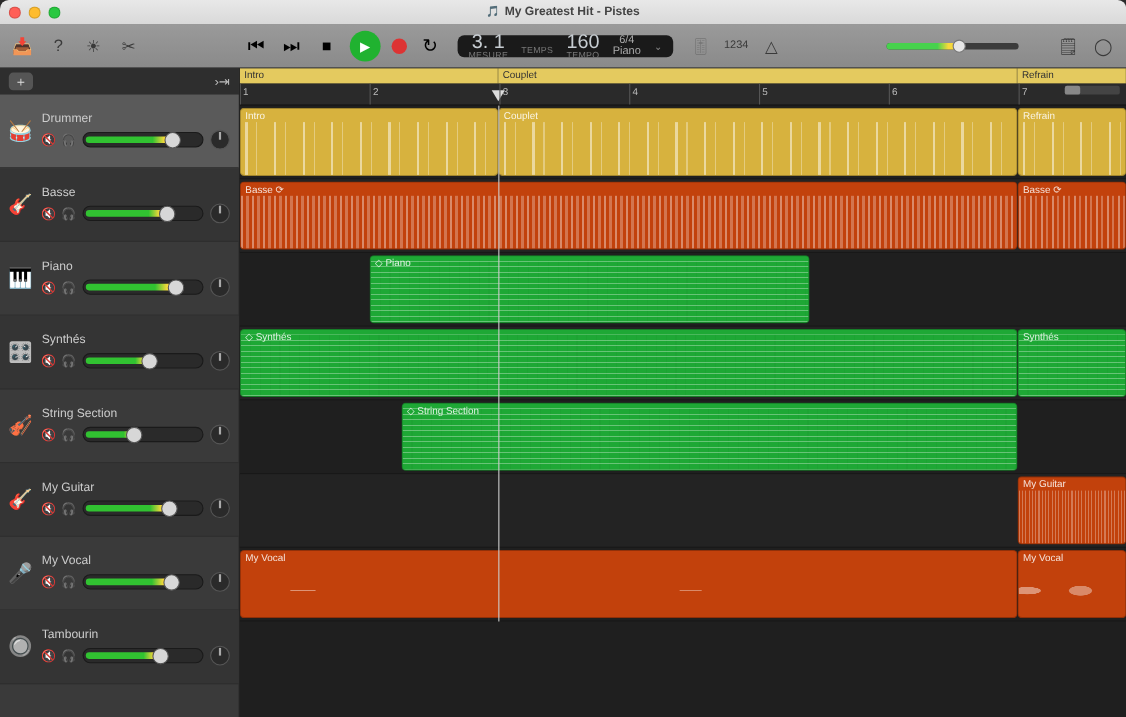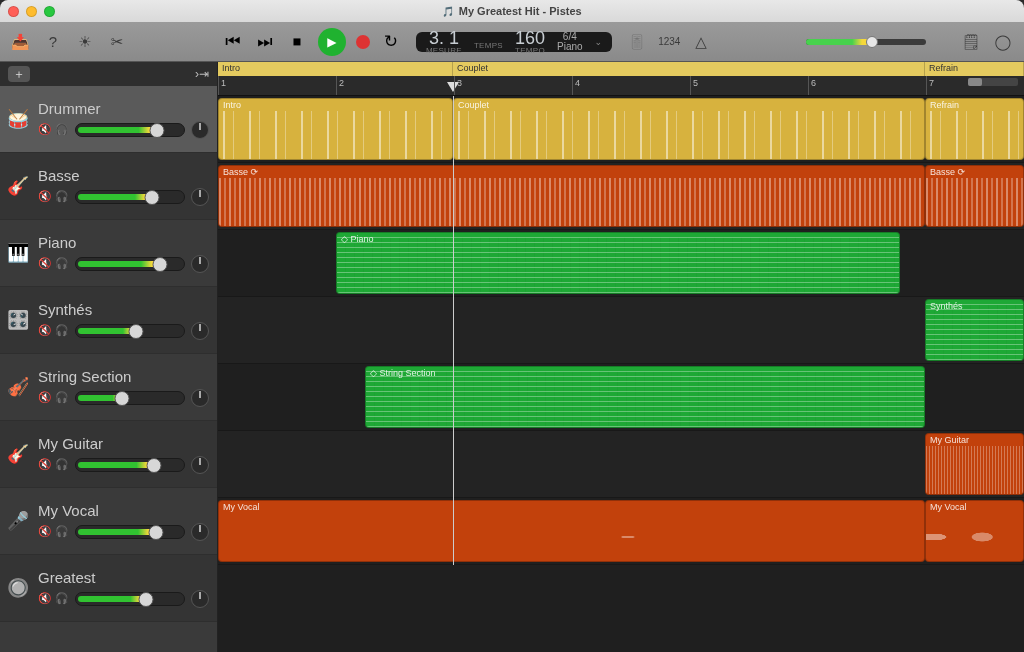--- a/index.html
+++ b/index.html
@@ -43,21 +43,21 @@
 .sb-head{height:24px;background:#2e2e2e;display:flex;align-items:center;justify-content:space-between;padding:0 8px}
 .addbtn{width:22px;height:16px;background:#555;border-radius:4px;display:flex;align-items:center;justify-content:center;color:#ddd;font-size:12px}
 .regbtn{font-size:12px;color:#bbb}
 
 .track{height:67px;display:flex;align-items:center;padding:6px 8px;border-bottom:1px solid #2e2e2e;gap:8px}
 .track.selected{background:#5a5a5a}
 .track.alt{background:#343434}
 .ticon{width:22px;font-size:18px;color:#555;display:flex;justify-content:center}
 .track.selected .ticon{color:#bbb}
 .tbody{flex:1;display:flex;flex-direction:column;gap:4px}
-.tname{font-size:15px;color:#ccc}
+.tname{font-size:11px;color:#ccc}
 .tctrl{display:flex;align-items:center;gap:6px}
 .mh{display:flex;gap:4px;color:#888;font-size:11px}
 .tvol{flex:1;height:14px;background:#2a2a2a;border-radius:7px;position:relative;border:1px solid #1a1a1a}
 .tvol .fill{position:absolute;left:2px;top:3px;bottom:3px;background:linear-gradient(90deg,#31c231,#31c231 75%,#f6d83b 88%);border-radius:4px}
 .tvol .kn{position:absolute;top:-1px;width:15px;height:15px;border-radius:50%;background:#d7d7d7;border:1px solid #555;transform:translateX(-50%)}
 .pan{width:18px;height:18px;border-radius:50%;background:#2a2a2a;border:1px solid #555;position:relative}
 .pan::after{content:"";position:absolute;left:50%;top:1px;width:2px;height:7px;background:#aaa;transform:translateX(-50%)}
 
 
 .arrange{flex:1;background:#1f1f1f;position:relative;overflow:hidden}
@@ -281,21 +281,21 @@
                 <div class="fill" style="width:74%"></div>
                 <div class="kn" style="left:74%"></div>
               </div>
               <div class="pan"></div>
             </div>
           </div>
         </div>
         <div class="track alt">
           <div class="ticon">🔘</div>
           <div class="tbody">
-            <div class="tname">Greatest</div>
+            <div class="tname">Tambourin</div>
             <div class="tctrl">
               <div class="mh">
                 <span>🔇</span>
                 <span>🎧</span>
               </div>
               <div class="tvol">
                 <div class="fill" style="width:65%"></div>
                 <div class="kn" style="left:65%"></div>
               </div>
               <div class="pan"></div>
@@ -351,26 +351,30 @@
           <div class="region reg-blue" style="left: 0px; width: 707px;">
             <div class="rlabel">Basse ⟳</div>
             <div class="wave bass"></div>
           </div>
           <div class="region reg-blue" style="left: 707px; width: 99px;">
             <div class="rlabel">Basse ⟳</div>
             <div class="wave bass"></div>
           </div>
         </div>
         <div class="lane">
-          <div class="region reg-green" style="left: 118px; width: 564px;">
+          <div class="region reg-green" style="left: 118px; width: 400px;">
             <div class="rlabel">◇ Piano</div>
             <div class="wave midi"></div>
           </div>
         </div>
         <div class="lane alt">
+          <div class="region reg-green" style="left: 0px; width: 707px;">
+            <div class="rlabel">◇ Synthés</div>
+            <div class="wave midi"></div>
+          </div>
           <div class="region reg-green" style="left: 707px; width: 99px;">
             <div class="rlabel">Synthés</div>
             <div class="wave midi"></div>
           </div>
         </div>
         <div class="lane">
           <div class="region reg-green" style="left: 147px; width: 560px;">
             <div class="rlabel">◇ String Section</div>
             <div class="wave midi"></div>
           </div>

